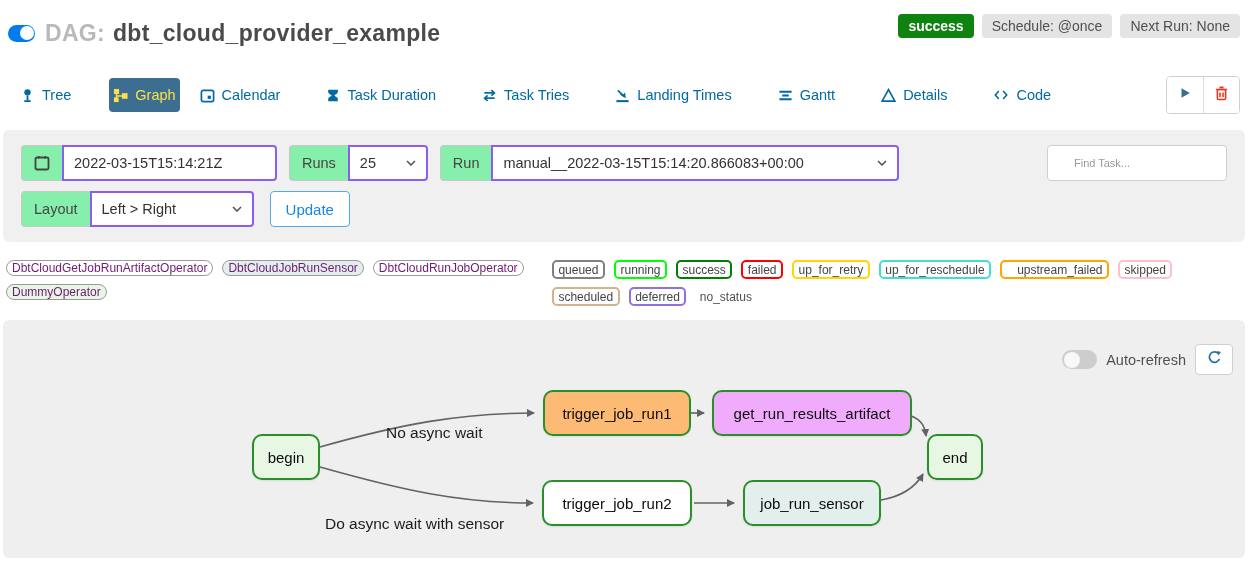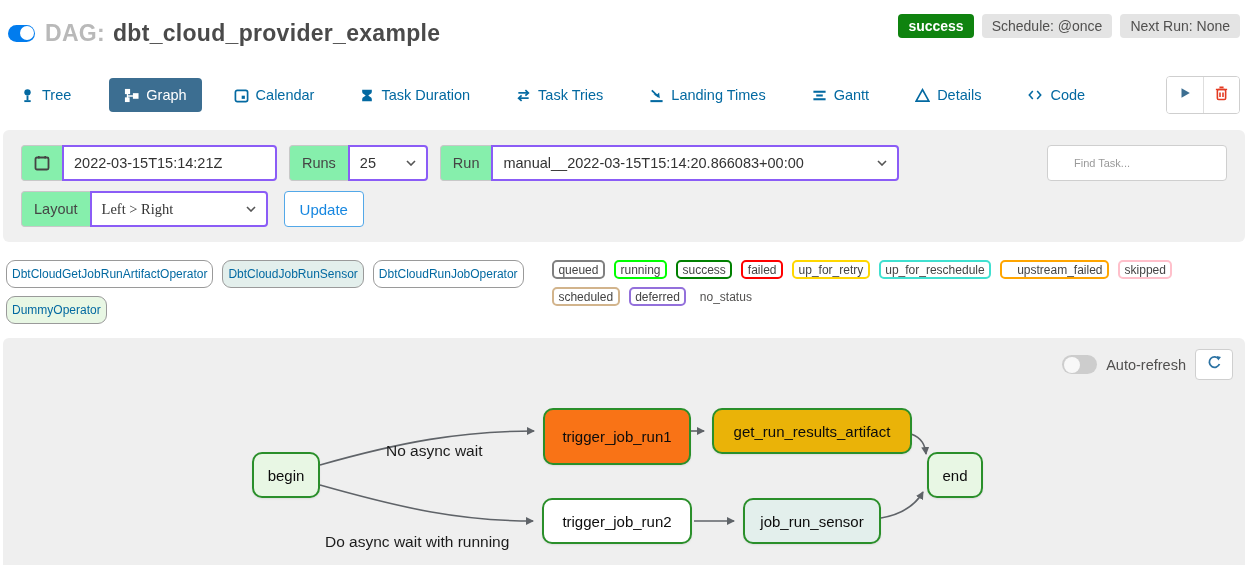--- a/index.html
+++ b/index.html
@@ -13,21 +13,21 @@
   .dag-prefix { color:#b9b9b9; font-size:23px; font-weight:600; margin-left:10px; letter-spacing:.3px; }
   .dag-title  { color:#4a4a4a; font-size:23px; font-weight:700; margin-left:8px; letter-spacing:.3px; }
   .hdr-badges { margin-left:auto; display:flex; gap:8px; align-items:flex-start; margin-top:-14px; }
   .badge { font-size:14px; padding:4px 10px; border-radius:4px; background:#e4e4e4; color:#51504f; white-space:nowrap; }
   .badge.success { background:#0f830f; color:#fff; font-weight:700; }
 
   
   .tabs { display:flex; align-items:center; margin:26px 8px 0 12px; height:38px; }
   .tab { display:flex; align-items:center; gap:7px; color:#0369a1; font-size:14.5px; margin-right:30px;
          padding:9px 8px; border-radius:4px; cursor:pointer; white-space:nowrap; }
-  .tab.active { background:#3c6e91; color:#ffffff; padding:9px 15px; margin-right:24px; }
+  .tab.active { background:#3c6e91; color:#fde047; padding:9px 4px; margin-right:12px; }
   .tab svg { display:block; }
   .tab-actions { margin-left:auto; display:flex; border:1px solid #cfcfcf; border-radius:4px; overflow:hidden; background:#fff; }
   .tab-actions .abtn { width:36px; height:36px; display:flex; align-items:center; justify-content:center; cursor:pointer; background:#fff; }
   .tab-actions .abtn + .abtn { border-left:1px solid #dedede; }
 
   
   .filterbar { margin:16px 3px 0 3px; background:#f0f0f0; border-radius:6px; padding:15px 18px; }
   .frow { display:flex; align-items:center; }
   .frow + .frow { margin-top:10px;gap:8px; }
   .igroup { display:flex; align-items:stretch; height:36px; margin-right:12px; }
@@ -40,27 +40,27 @@
   .find-task { margin-left:auto; width:180px; height:36px; border:1px solid #cfcfcf; border-radius:4px;
                padding:0 26px; font-size:11px; background:#fff; }
   .find-task::placeholder { color:#9a9a9a; }
   .btn-update { height:36px; background:#fff; border:1.5px solid #53a8e8; color:#1787e0; font-size:15px;
                 padding:0 15px; border-radius:4px; cursor:pointer; font-family:inherit; }
 
   
   .legend { display:flex; margin:18px 6px 0 6px; align-items:flex-start; }
   .ops { width:545px; display:flex; flex-wrap:wrap; gap:8px 9px; }
   .sts { width:694px; display:flex; flex-wrap:wrap; gap:8px 9px; margin-left:4px; }
-  .lbadge { font-size:12px; color:#0369a1; border:1px solid #9a9a9a; border-radius:9px; padding:6px 5px; white-space:nowrap; background:#fff; }
+  .lbadge { font-size:12px; color:#701a75; border:1px solid #9a9a9a; border-radius:9px; padding:0 5px; white-space:nowrap; background:#fff; }
   .sbadge { font-size:12px; color:#444; border:2px solid #888; border-radius:5px; padding:0.5px 4.5px; white-space:nowrap; background:#fff; }
   .sbadge.plain { border:none; padding:2.5px 4.5px; color:#51504f; }
 
   
   .graph-panel { position:relative; margin:14px 3px 0 3px; height:238px; background:#efefef; border-radius:6px; }
-  .auto-refresh { position:absolute; top:11px; right:12px; display:flex; align-items:center; gap:9px; }
+  .auto-refresh { position:absolute; top:24px; right:12px; display:flex; align-items:center; gap:9px; }
   .ar-toggle { width:35px; height:19px; border-radius:10px; background:#cdcdcd; position:relative; cursor:pointer; }
   .ar-toggle .knob { position:absolute; top:1.5px; left:1.5px; width:16px; height:16px; border-radius:50%; background:#f8f8f8; }
   .ar-label { font-size:14.5px; color:#51504f; }
   .refresh-btn { width:38px; height:31px; background:#fff; border:1px solid #cfcfcf; border-radius:4px;
                  display:flex; align-items:center; justify-content:center; color:#2b72a3; cursor:pointer; }
   .edges { position:absolute; inset:0; width:100%; height:100%; }
   .node { position:absolute; border:2.5px solid #2a8f2a; border-radius:10px; background:#fff;
           display:flex; align-items:center; justify-content:center; font-size:15px; color:#0c0c0c;
           cursor:pointer; box-shadow:0 1px 2px rgba(0,0,0,.08); }
   .edge-label { position:absolute; font-size:15.5px; color:#1c1c1c; white-space:nowrap; }
@@ -214,21 +214,21 @@
         <svg width="10" height="6" viewBox="0 0 10 6">
             <path d="M1 1 L5 5 L9 1" stroke="#555" stroke-width="1.6" fill="none"></path>
           </svg>
       </div>
     </div>
     <input class="find-task" placeholder="Find Task..." style="">
   </div>
   <div class="frow">
     <div class="igroup" style="margin-right:8px;">
       <span class="addon">Layout</span>
-      <div class="field selectbox" style="width:178px;font-family:Liberation Serif, serif;">
+      <div class="field selectbox" style="width:164px;">
         <span>Left &gt; Right</span>
         <svg width="10" height="6" viewBox="0 0 10 6">
             <path d="M1 1 L5 5 L9 1" stroke="#555" stroke-width="1.6" fill="none"></path>
           </svg>
       </div>
     </div>
     <button class="btn-update">Update</button>
   </div>
 </div>
 
@@ -265,28 +265,28 @@
       <path d="M317,127 C398,104 458,93 531,93" marker-end="url(#arrow)"></path>
       <path d="M317,147 C402,171 458,183 530,183" marker-end="url(#arrow)"></path>
       <path d="M688,93 L701,93" marker-end="url(#arrow)"></path>
       <path d="M691,183 L731,183" marker-end="url(#arrow)"></path>
       <path d="M908,96 C919,100 922,107 923,116" marker-end="url(#arrow)"></path>
       <path d="M878,180 C901,176 913,166 920,154" marker-end="url(#arrow)"></path>
     </g>
   </svg>
 
   <div class="node" style="left: 249px; top: 114px; width: 68px; height: 46px; background-color: rgb(232, 247, 228);">begin</div>
-  <div class="node" style="left: 540px; top: 70px; width: 148px; height: 57px; background-color: #f97316;">trigger_job_run1</div>
-  <div class="node" style="left: 709px; top: 70px; width: 200px; height: 46px; background-color: #eab308;">get_run_results_artifact</div>
+  <div class="node" style="left: 540px; top: 70px; width: 148px; height: 46px; background-color: #fdba74;">trigger_job_run1</div>
+  <div class="node" style="left: 709px; top: 70px; width: 200px; height: 46px; background-color: #f0abfc;">get_run_results_artifact</div>
   <div class="node" style="left: 539px; top: 160px; width: 150px; height: 46px; background-color: rgb(255, 255, 255);">trigger_job_run2</div>
   <div class="node" style="left: 740px; top: 160px; width: 138px; height: 46px; background-color: rgb(227, 239, 236);">job_run_sensor</div>
   <div class="node" style="left: 924px; top: 114px; width: 56px; height: 46px; background-color: rgb(232, 247, 228);">end</div>
 
   <div class="edge-label" style="left:383px; top:104px;">No async wait</div>
-  <div class="edge-label" style="left:322px; top:195px;">Do async wait with running</div>
+  <div class="edge-label" style="left:322px; top:195px;">Do async wait with sensor</div>
 
   <div class="auto-refresh">
     <div class="ar-toggle">
         <div class="knob"></div>
       </div>
     <span class="ar-label">Auto-refresh</span>
     <div class="refresh-btn">
       <span><svg width="15" height="15" viewBox="0 0 16 16">
             <path d="M13.3 9.6 A5.6 5.6 0 1 1 12.6 4.2" fill="none" stroke="currentColor" stroke-width="1.9"></path>
             <path d="M10.6 1.0 L14.9 2.2 L11.9 5.8 Z" fill="currentColor"></path>

